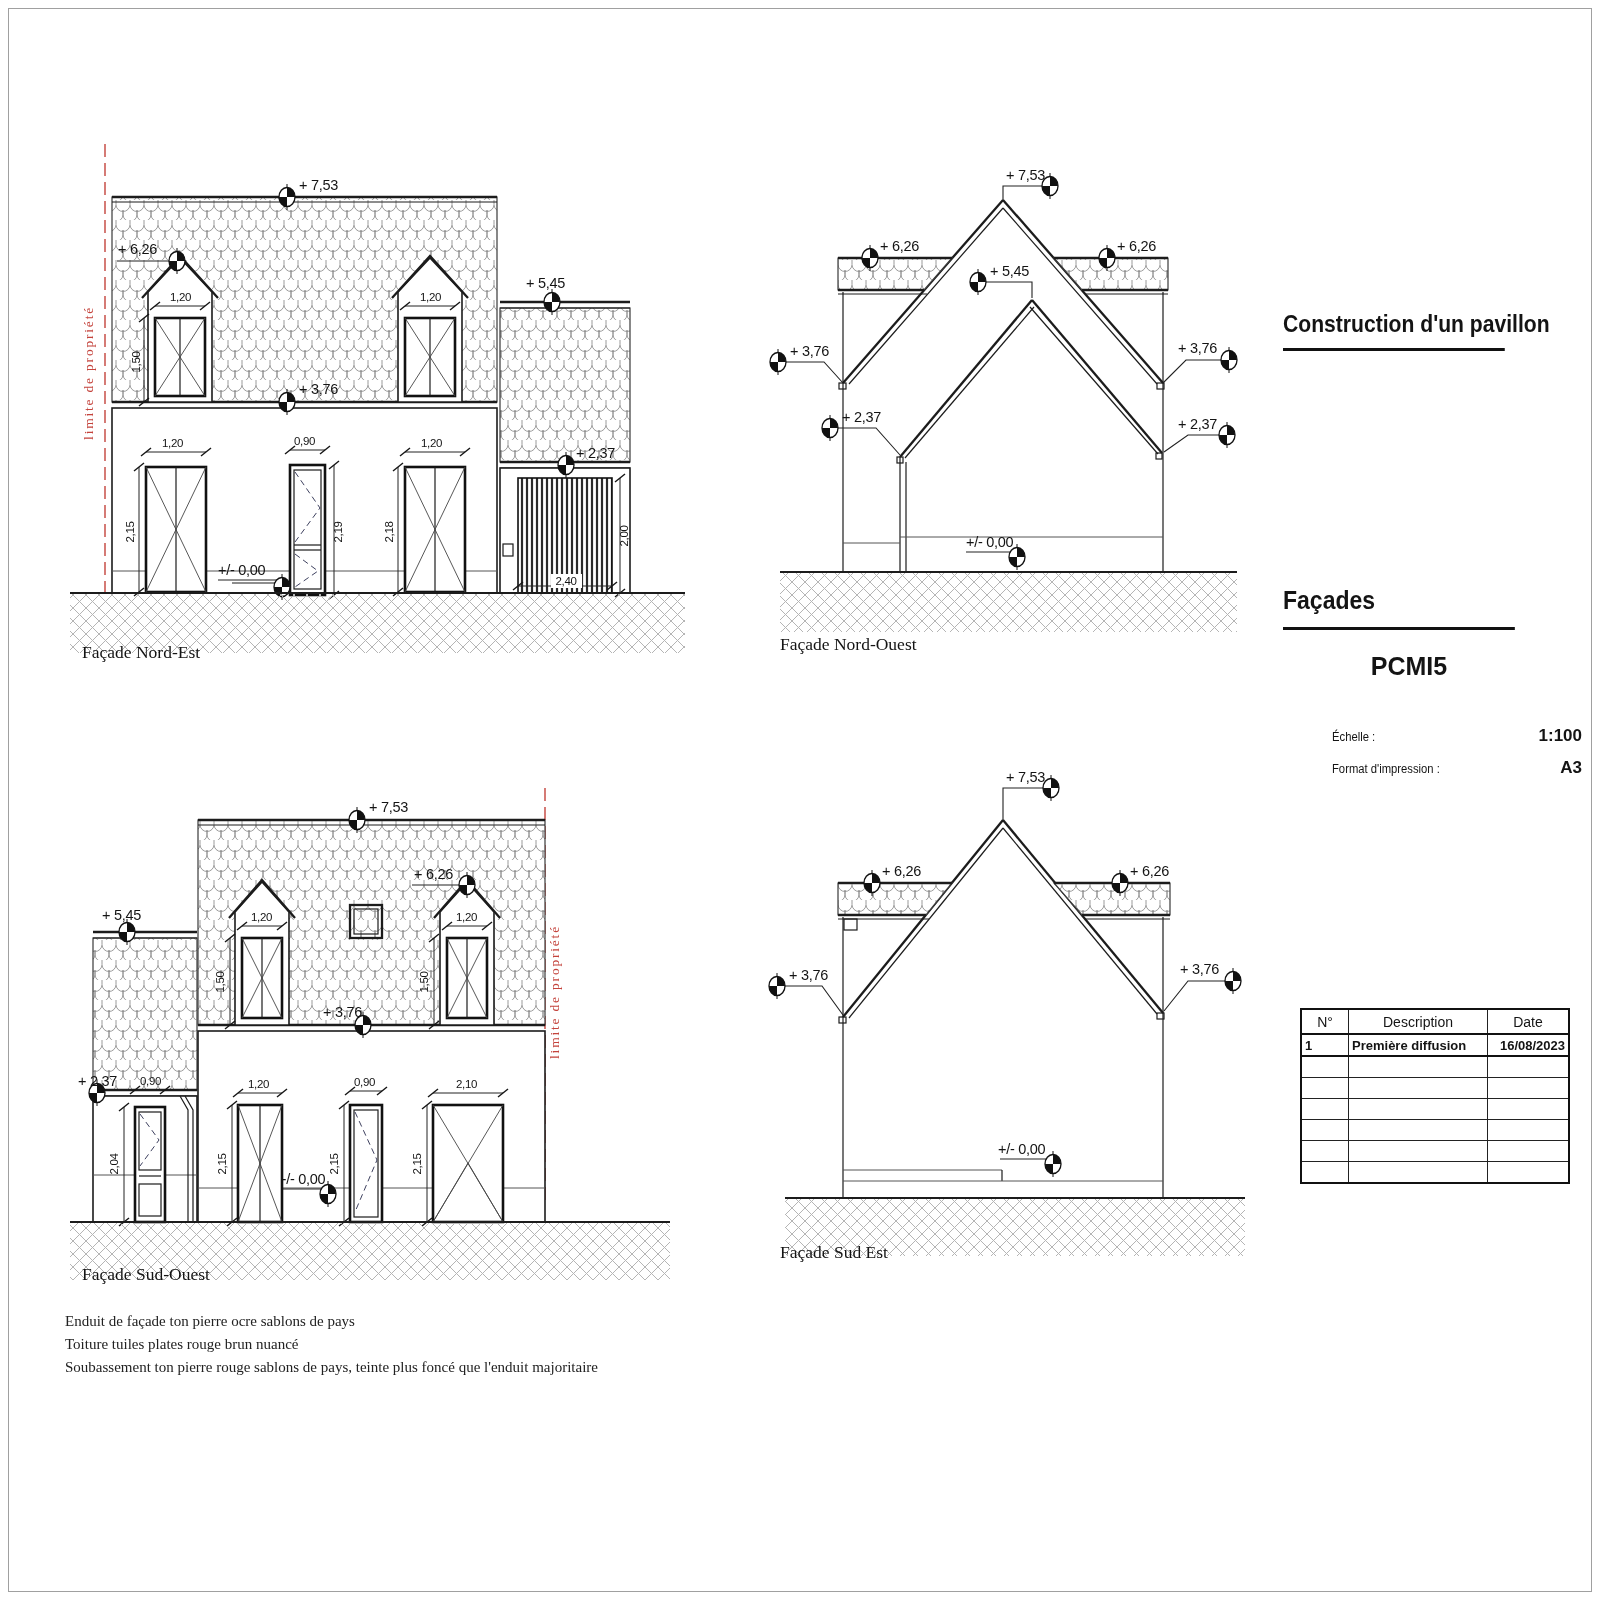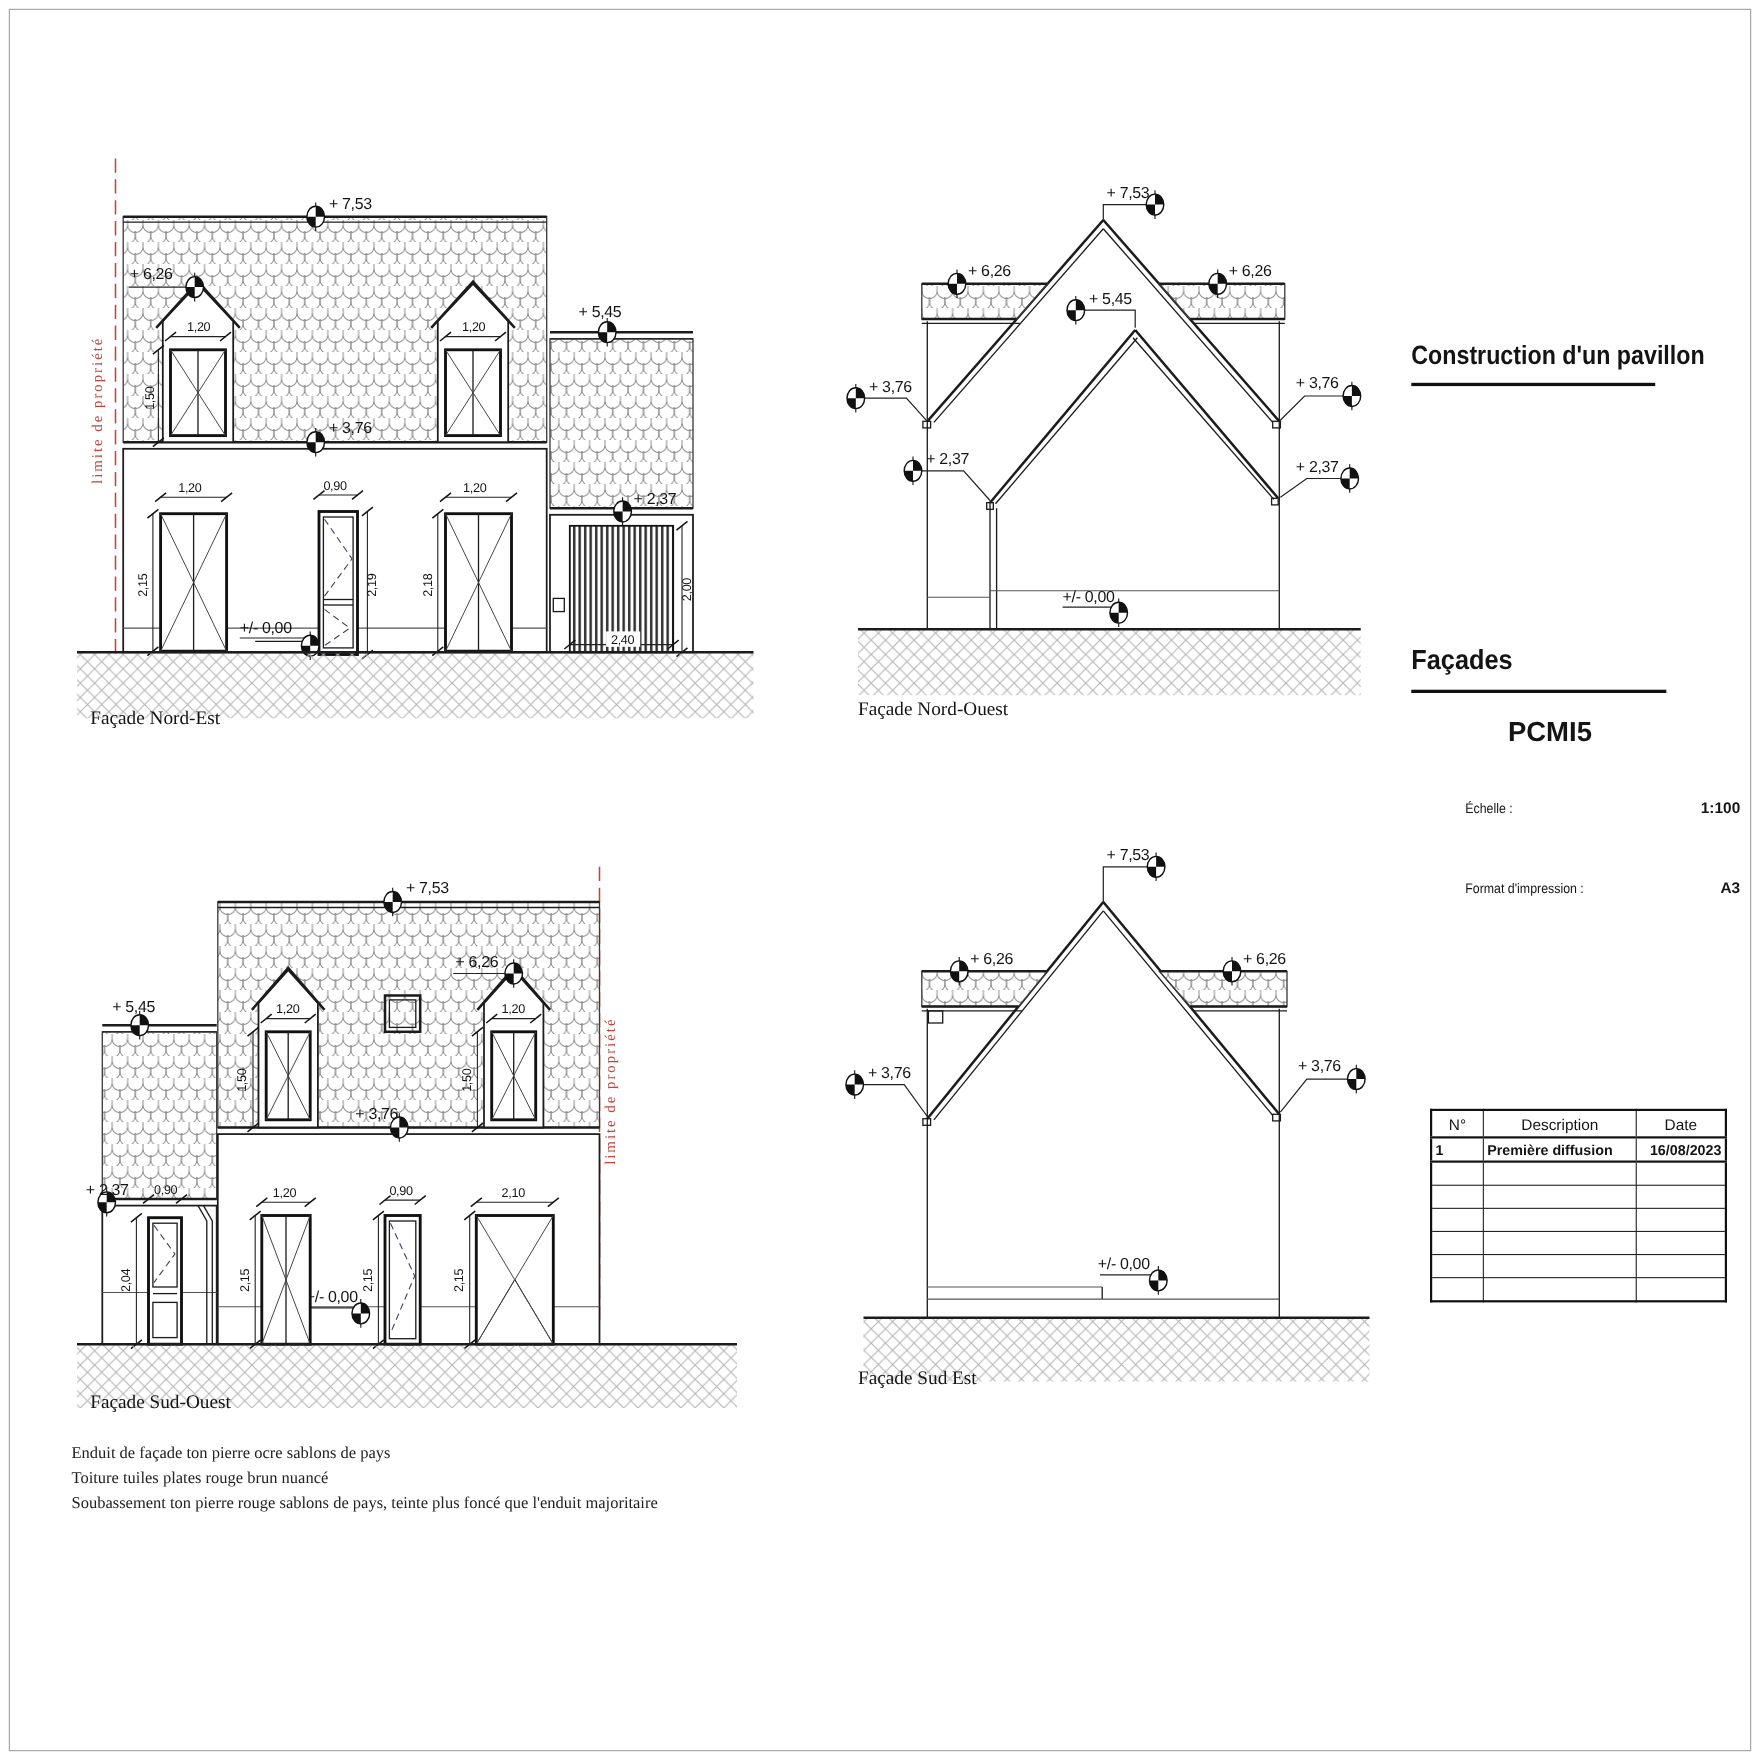--- a/index.html
+++ b/index.html
@@ -28,23 +28,23 @@
   .plinth{stroke:#555;stroke-width:1;}
 
   .tb{position:absolute;white-space:nowrap;}
   #tb-title{left:1283px;top:310px;width:252px;font-size:24px;font-weight:700;
     border-bottom:3px solid #111;padding-bottom:10px;transform:scaleX(.88);transform-origin:left;}
   #tb-facades{left:1283px;top:586px;width:252px;font-size:25px;font-weight:700;
     border-bottom:3px solid #111;padding-bottom:12px;transform:scaleX(.92);transform-origin:left;}
   #tb-code{left:1283px;top:652px;width:252px;text-align:center;font-size:25px;font-weight:700;}
   .tb-row{left:1332px;width:250px;display:flex;justify-content:space-between;align-items:baseline;}
   .tb-row .lab{font-size:12.5px;transform:scaleX(.9);transform-origin:left;}
-  .tb-row .val{font-size:14px;font-weight:700;}
+  .tb-row .val{font-size:17px;font-weight:700;}
   #tb-scale{top:726px;}
-  #tb-format{top:758px;margin-top:41px;}
+  #tb-format{top:758px;}
 
   #rev{position:absolute;left:1300px;top:1008px;border-collapse:collapse;}
   #rev th,#rev td{border:1px solid #222;font-weight:400;padding:0 3px;height:20px;
     font-size:13px;overflow:hidden;}
   #rev th{height:23px;font-size:14px;text-align:center;transform:none;}
   #rev .c1{width:40px;}
   #rev .c2{width:132px;}
   #rev .c3{width:74px;}
   #rev{border:2px solid #111;}
   #rev tr.hdr th{border-bottom:2px solid #111;}

